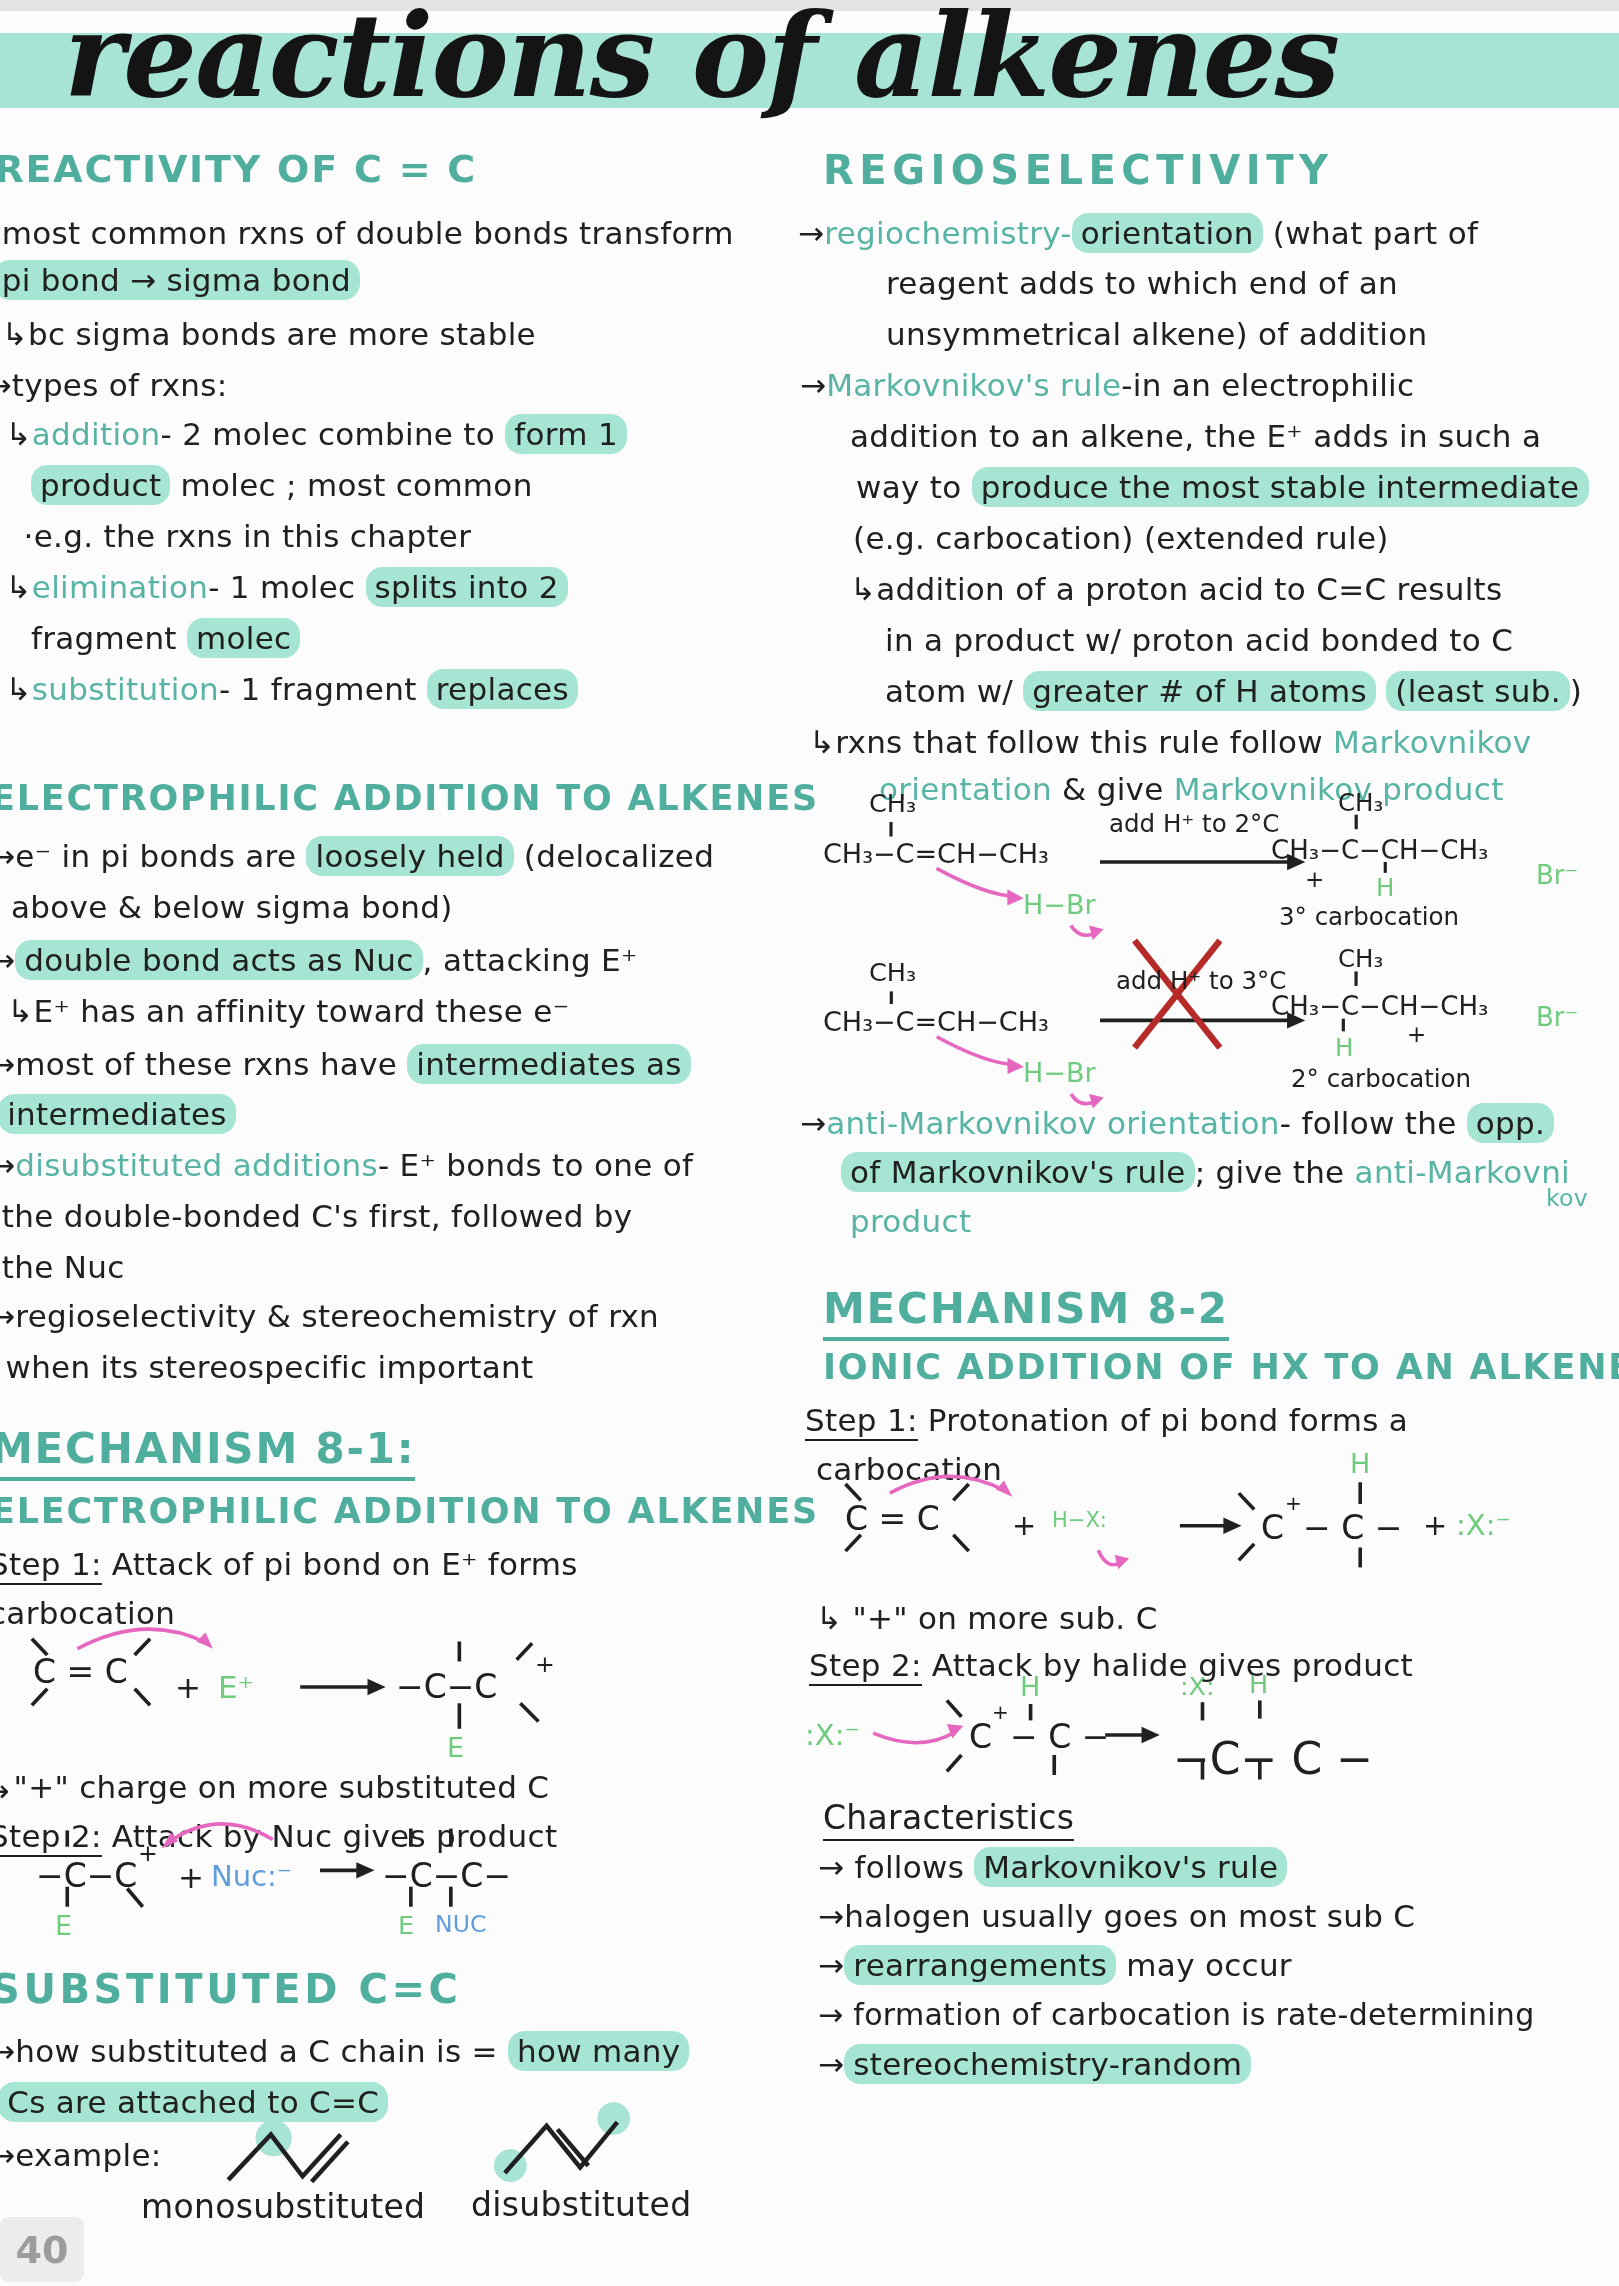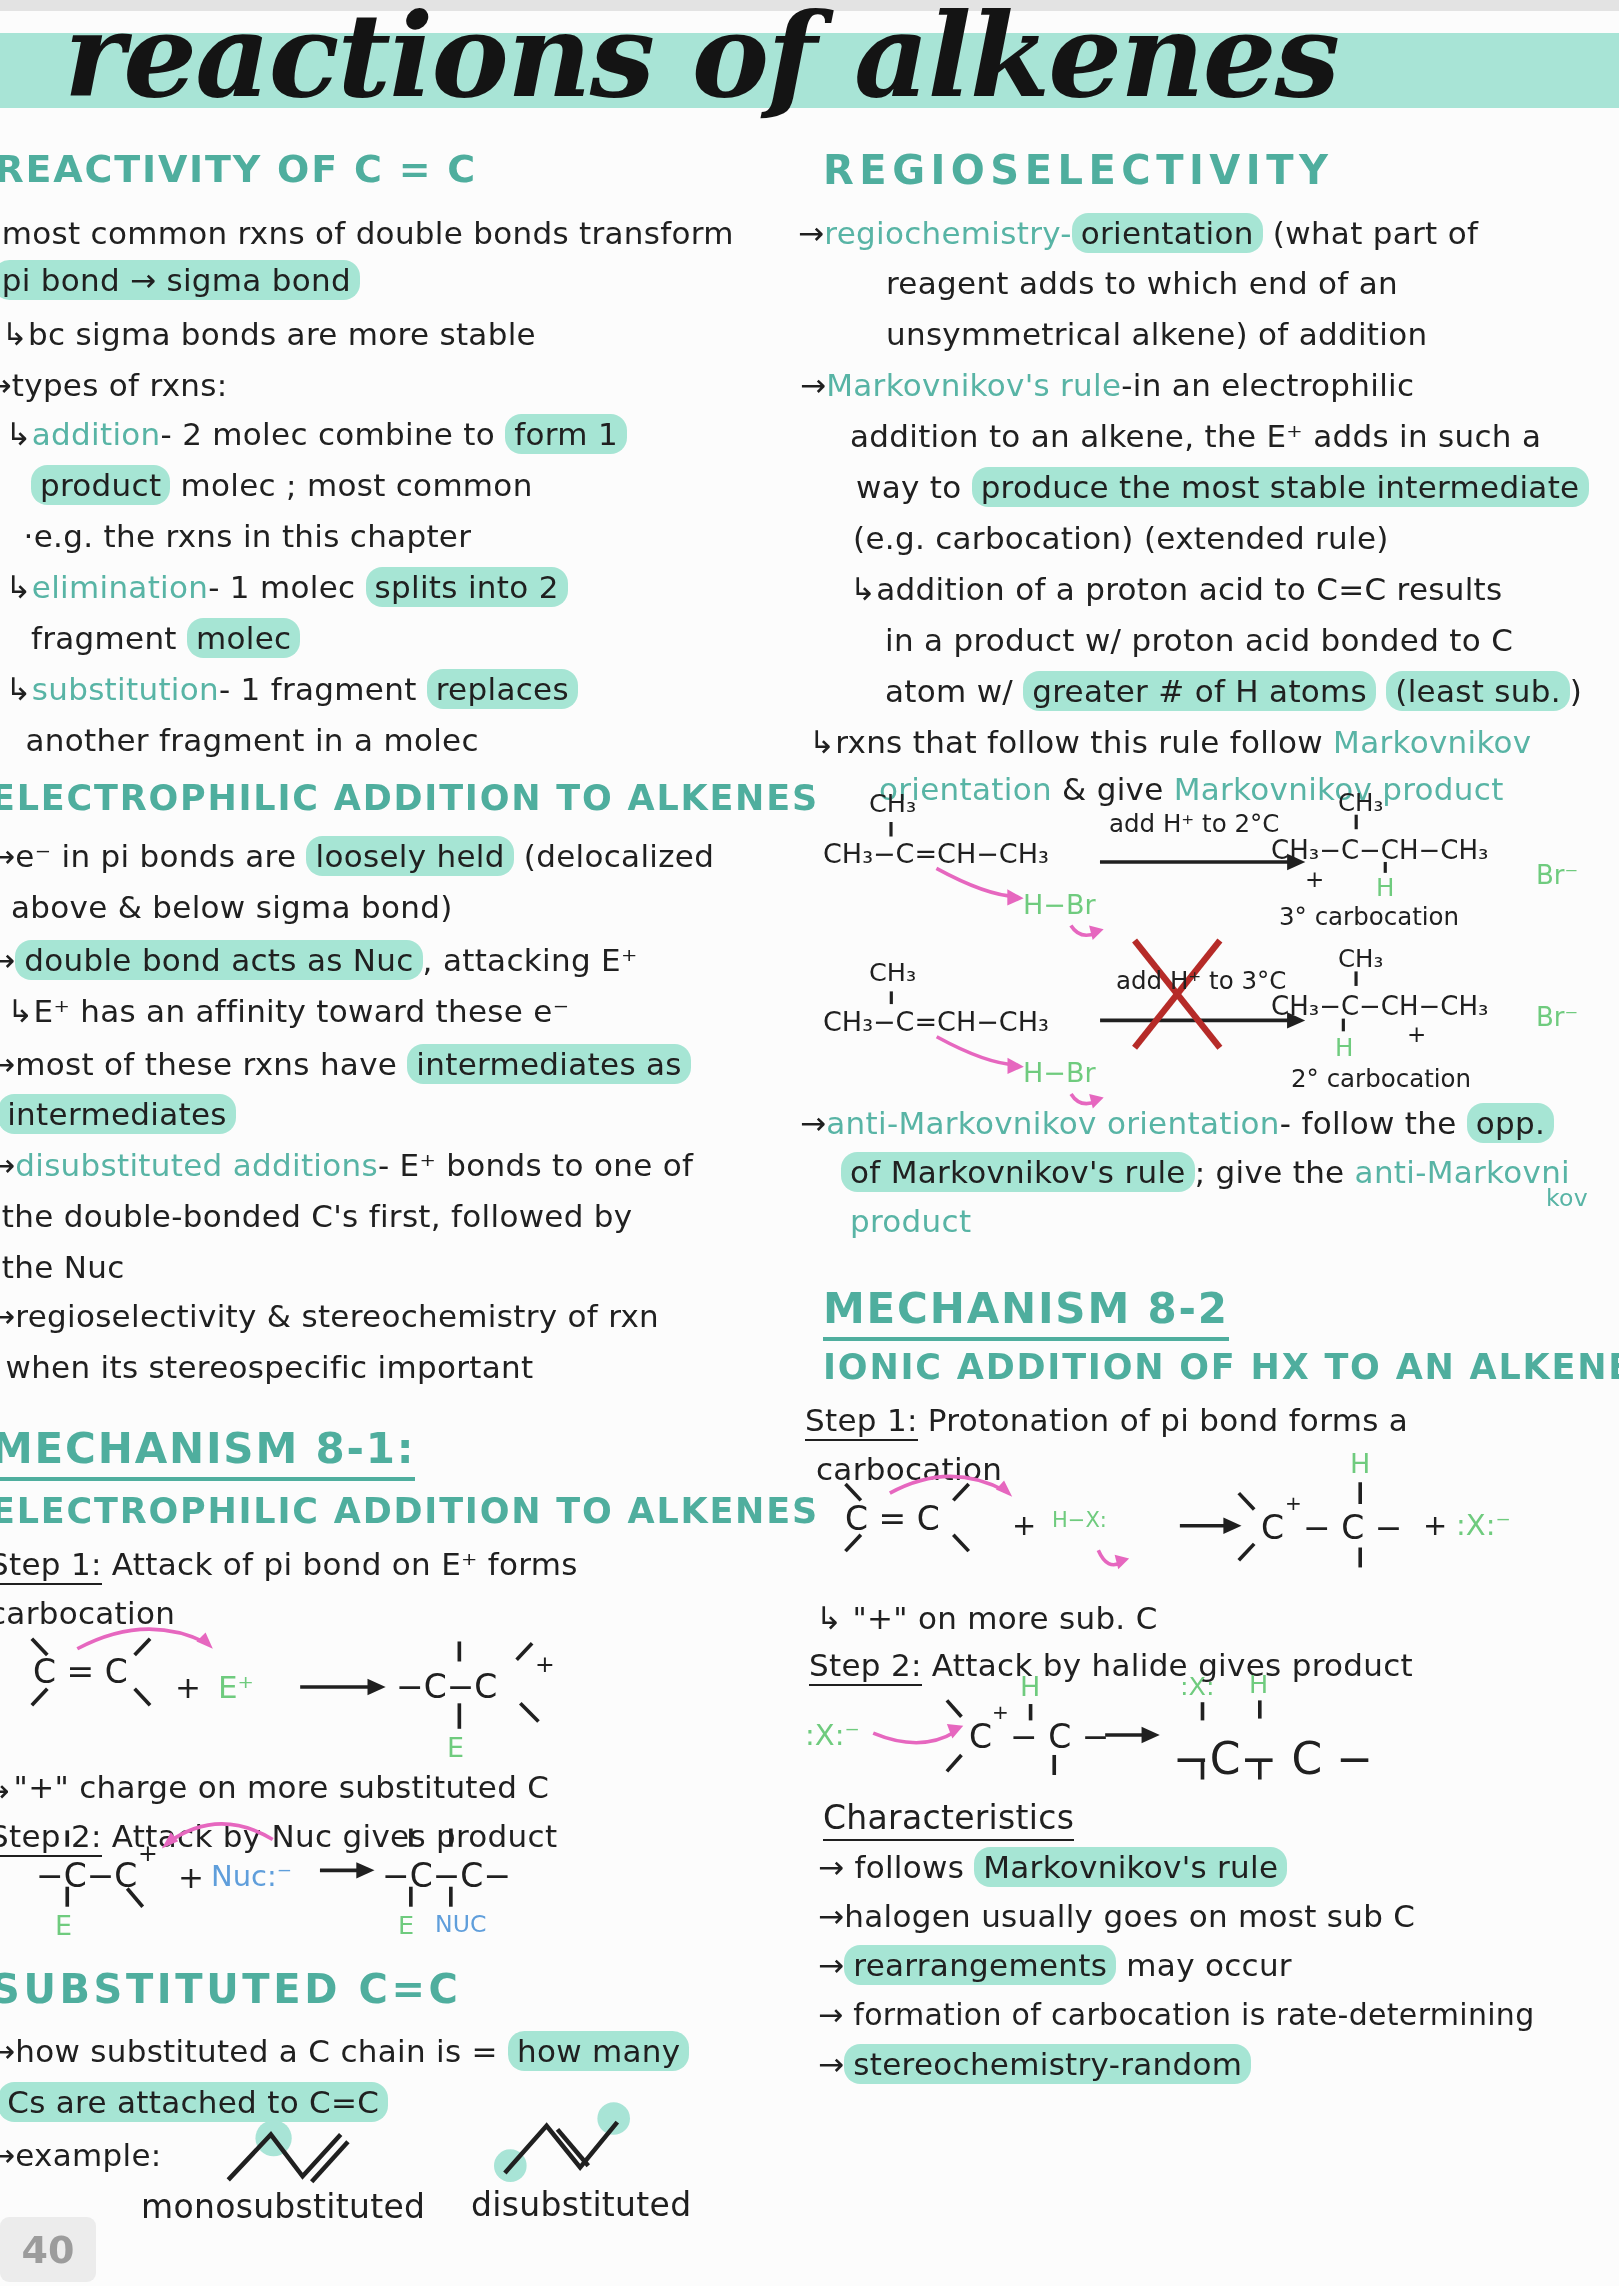--- a/index.html
+++ b/index.html
@@ -13,21 +13,21 @@
   .hd{position:absolute;font-weight:bold;color:#4fae9e;white-space:nowrap;letter-spacing:1.8px;}
   .tl{color:#58b4a5;}
   .hl{background:#a6e5d4;border-radius:16.4px;padding:1.8px 9px;}
   .un{border-bottom:4.5px solid #4fae9e;padding-bottom:3.6px;}
   .stp{border-bottom:2.7px solid #202020;padding-bottom:0.9px;}
   .unb{border-bottom:2.7px solid #202020;padding-bottom:1.8px;}
   .grn{color:#6fcb7e;} .blu{color:#5f9edb;}
   .diag{position:absolute;}
   .ds{position:absolute;white-space:nowrap;}
   .ov{position:absolute;left:0;top:0;overflow:visible;}
-  .badge{position:absolute;left:0;top:2217px;width:96px;height:65px;background:#ececec;
+  .badge{position:absolute;left:0;top:2217px;width:84px;height:65px;background:#ececec;
          border-radius:9px;color:#9c9c9c;font-size:38px;font-weight:bold;
          display:flex;align-items:center;justify-content:center;}
 </style>
 </head>
 <body>
 
 <div class="page">
   <div class="topstrip"></div>
   <div class="band"></div>
   <div class="title">reactions of alkenes</div>
@@ -37,21 +37,20 @@
   <div class="ln" style="left:1.8px;top:215px">most common rxns of double bonds transform</div>
   <div class="ln" style="left:-7.3px;top:262px"><span class="hl">pi bond → sigma bond</span></div>
   <div class="ln" style="left:1.8px;top:316px">↳bc sigma bonds are more stable</div>
   <div class="ln" style="left:-14.5px;top:367px">→types of rxns:</div>
   <div class="ln" style="left:5.5px;top:416px"><span>↳</span><span class="tl">addition</span><span>- 2 molec combine to </span><span class="hl">form 1</span></div>
   <div class="ln" style="left:31px;top:467px"><span class="hl">product</span><span> molec ; most common</span></div>
   <div class="ln" style="left:23.6px;top:518px">·e.g. the rxns in this chapter</div>
   <div class="ln" style="left:5.5px;top:569px"><span>↳</span><span class="tl">elimination</span><span>- 1 molec </span><span class="hl">splits into 2</span></div>
   <div class="ln" style="left:31px;top:620px"><span>fragment </span><span class="hl">molec</span></div>
   <div class="ln" style="left:5.5px;top:671px"><span>↳</span><span class="tl">substitution</span><span>- 1 fragment </span><span class="hl">replaces</span></div>
-  <div class="ln" style="left:25.5px;top:722px">another fragment in a molec</div>
 
   <div class="hd" style="left:-9px;top:778px;font-size:35px">ELECTROPHILIC ADDITION TO ALKENES</div>
   <div class="ln" style="left:-11px;top:838px"><span>→e⁻ in pi bonds are </span><span class="hl">loosely held</span><span> (delocalized</span></div>
   <div class="ln" style="left:11px;top:889px">above &amp; below sigma bond)</div>
   <div class="ln" style="left:-11px;top:942px"><span>→</span><span class="hl">double bond acts as Nuc</span><span>, attacking E⁺</span></div>
   <div class="ln" style="left:7.3px;top:993px">↳E⁺ has an affinity toward these e⁻</div>
   <div class="ln" style="left:-11px;top:1046px"><span>→most of these rxns have </span><span class="hl">intermediates as</span></div>
   <div class="ln" style="left:-1.8px;top:1096px"><span class="hl">intermediates</span></div>
   <div class="ln" style="left:-11px;top:1147px"><span>→</span><span class="tl">disubstituted additions</span><span>- E⁺ bonds to one of</span></div>
   <div class="ln" style="left:1.8px;top:1198px">the double-bonded C's first, followed by</div>

